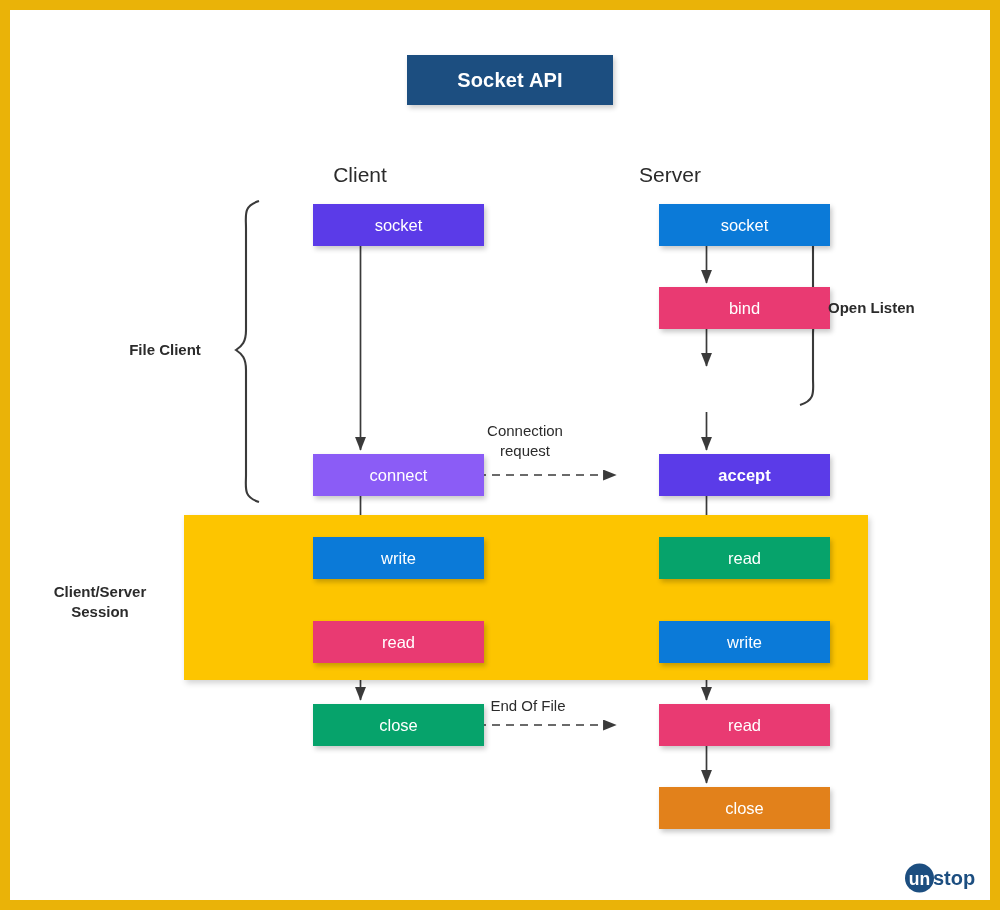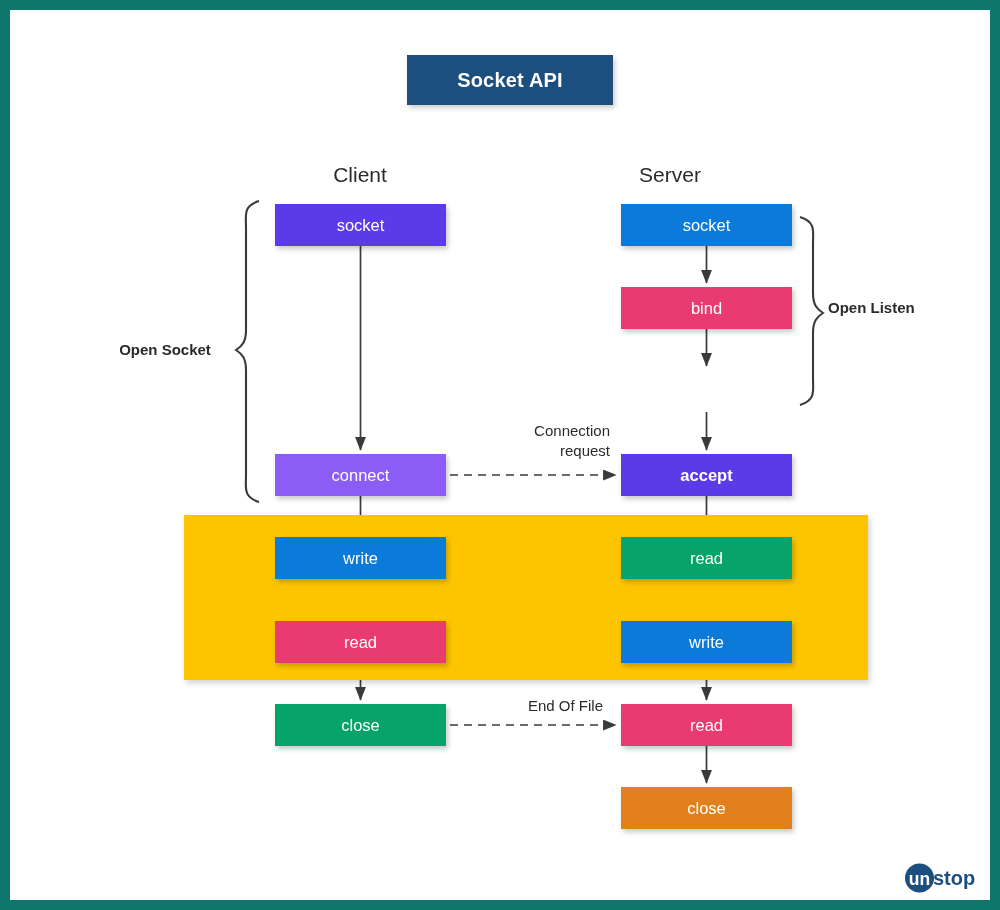--- a/index.html
+++ b/index.html
@@ -12,21 +12,21 @@
     height: 910px;
     font-family: "Liberation Sans", sans-serif;
     overflow: hidden;
   }
   #page {
     position: relative;
     width: 1000px;
     height: 910px;
     box-sizing: border-box;
     background: #ffffff;
-    border: 10px solid #0f766e;
+    border: 10px solid #eab308;
   }
   #canvas {
     position: absolute;
     left: 0;
     top: 0;
     width: 1000px;
     height: 910px;
   }
   
   .title-box {
@@ -61,20 +61,21 @@
     position: absolute;
     width: 171px;
     height: 42px;
     display: flex;
     align-items: center;
     justify-content: center;
     color: #ffffff;
     font-size: 16.5px;
     box-shadow: 2px 3px 5px rgba(0,0,0,0.22);
     box-sizing: border-box;
+    margin-left: 38px;
   }
   .col-client { left: 265px; }
   .col-server { left: 611px; }
 
   
   .session-band {
     position: absolute;
     left: 174px;
     top: 505px;
     width: 684px;
@@ -93,21 +94,21 @@
     font-weight: bold;
   }
   #label-open-client { left: 60px; top: 330px; width: 190px; }
   #label-open-listen { left: 818px; top: 288px; width: 170px; text-align: left; }
   #label-session     { left: 10px; top: 572px; width: 160px; }
 
   .edge-label {
     position: absolute;
     font-size: 15px;
     color: #2b2b2b;
-    text-align: right;
+    text-align: center;
     line-height: 1.3;
     white-space: pre-line;
   }
   #label-conn { left: 430px; top: 411px; width: 170px; }
   #label-eof  { left: 443px; top: 686px; width: 150px; }
 
   
   .logo {
     position: absolute;
     left: 893px;
@@ -187,22 +188,24 @@
   <div class="node col-client" style="top:694px; background:#06A36B;">close</div>
 
   <div class="node col-server" style="top:194px; background:#0B7AD8;">socket</div>
   <div class="node col-server" style="top:277px; background:#E93A72;">bind</div>
   <div class="node col-server" style="top:444px; background:#5B3BE8;font-weight:bold;">accept</div>
   <div class="node col-server" style="top:527px; background:#06A36B;">read</div>
   <div class="node col-server" style="top:611px; background:#0B7AD8;">write</div>
   <div class="node col-server" style="top:694px; background:#E93A72;">read</div>
   <div class="node col-server" style="top:777px; background:#E2811B;">close</div>
 
-  <div class="side-label" id="label-open-client">Open Socket</div>
+  <div class="side-label" id="label-open-client">File Client</div>
   <div class="side-label" id="label-open-listen">Open Listen</div>
+  <div class="side-label" id="label-session">Client/Server
+Session</div>
 
   <div class="edge-label" id="label-conn">Connection
 request</div>
   <div class="edge-label" id="label-eof">End Of File</div>
 
   <svg class="logo" viewBox="0 0 92 34" xmlns="http://www.w3.org/2000/svg">
     <circle cx="16.5" cy="17" r="14.5" fill="#1C4E80"></circle>
     <text x="16.5" y="24" text-anchor="middle" font-family="Liberation Sans, sans-serif" font-size="17.5" font-weight="bold" fill="#ffffff">un</text>
     <text x="30" y="24" font-family="Liberation Sans, sans-serif" font-size="20" font-weight="bold" fill="#1C4E80">stop</text>
   </svg>

